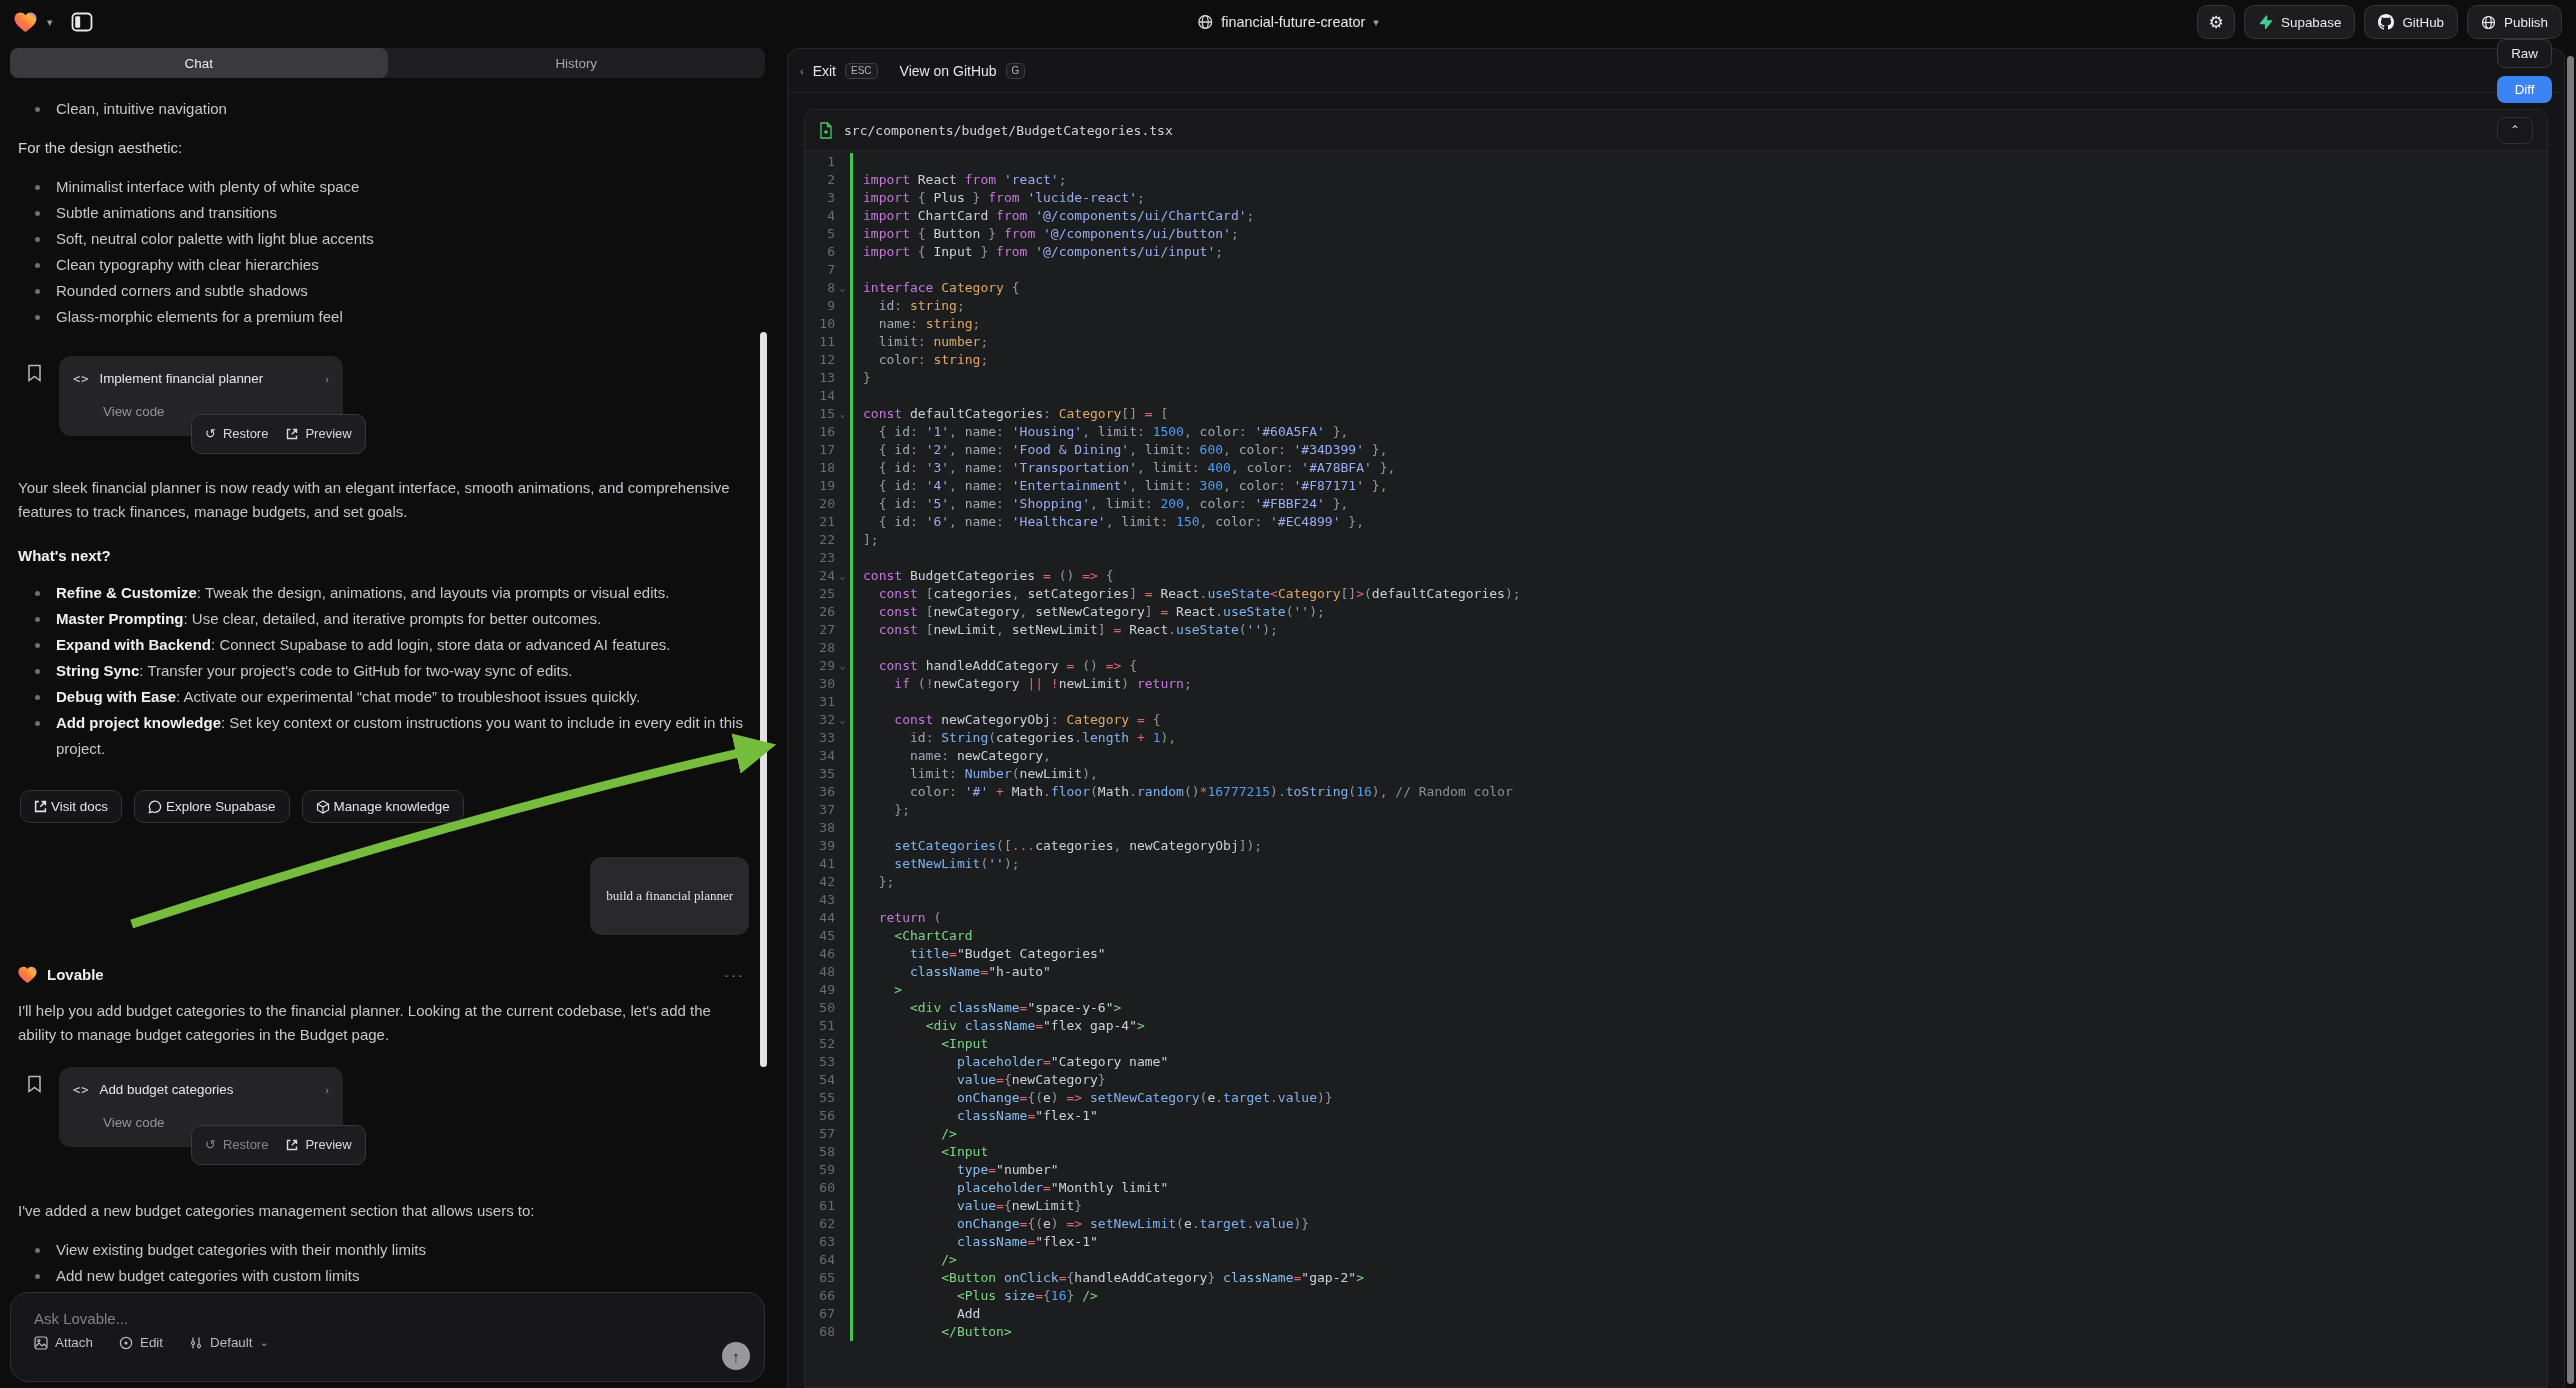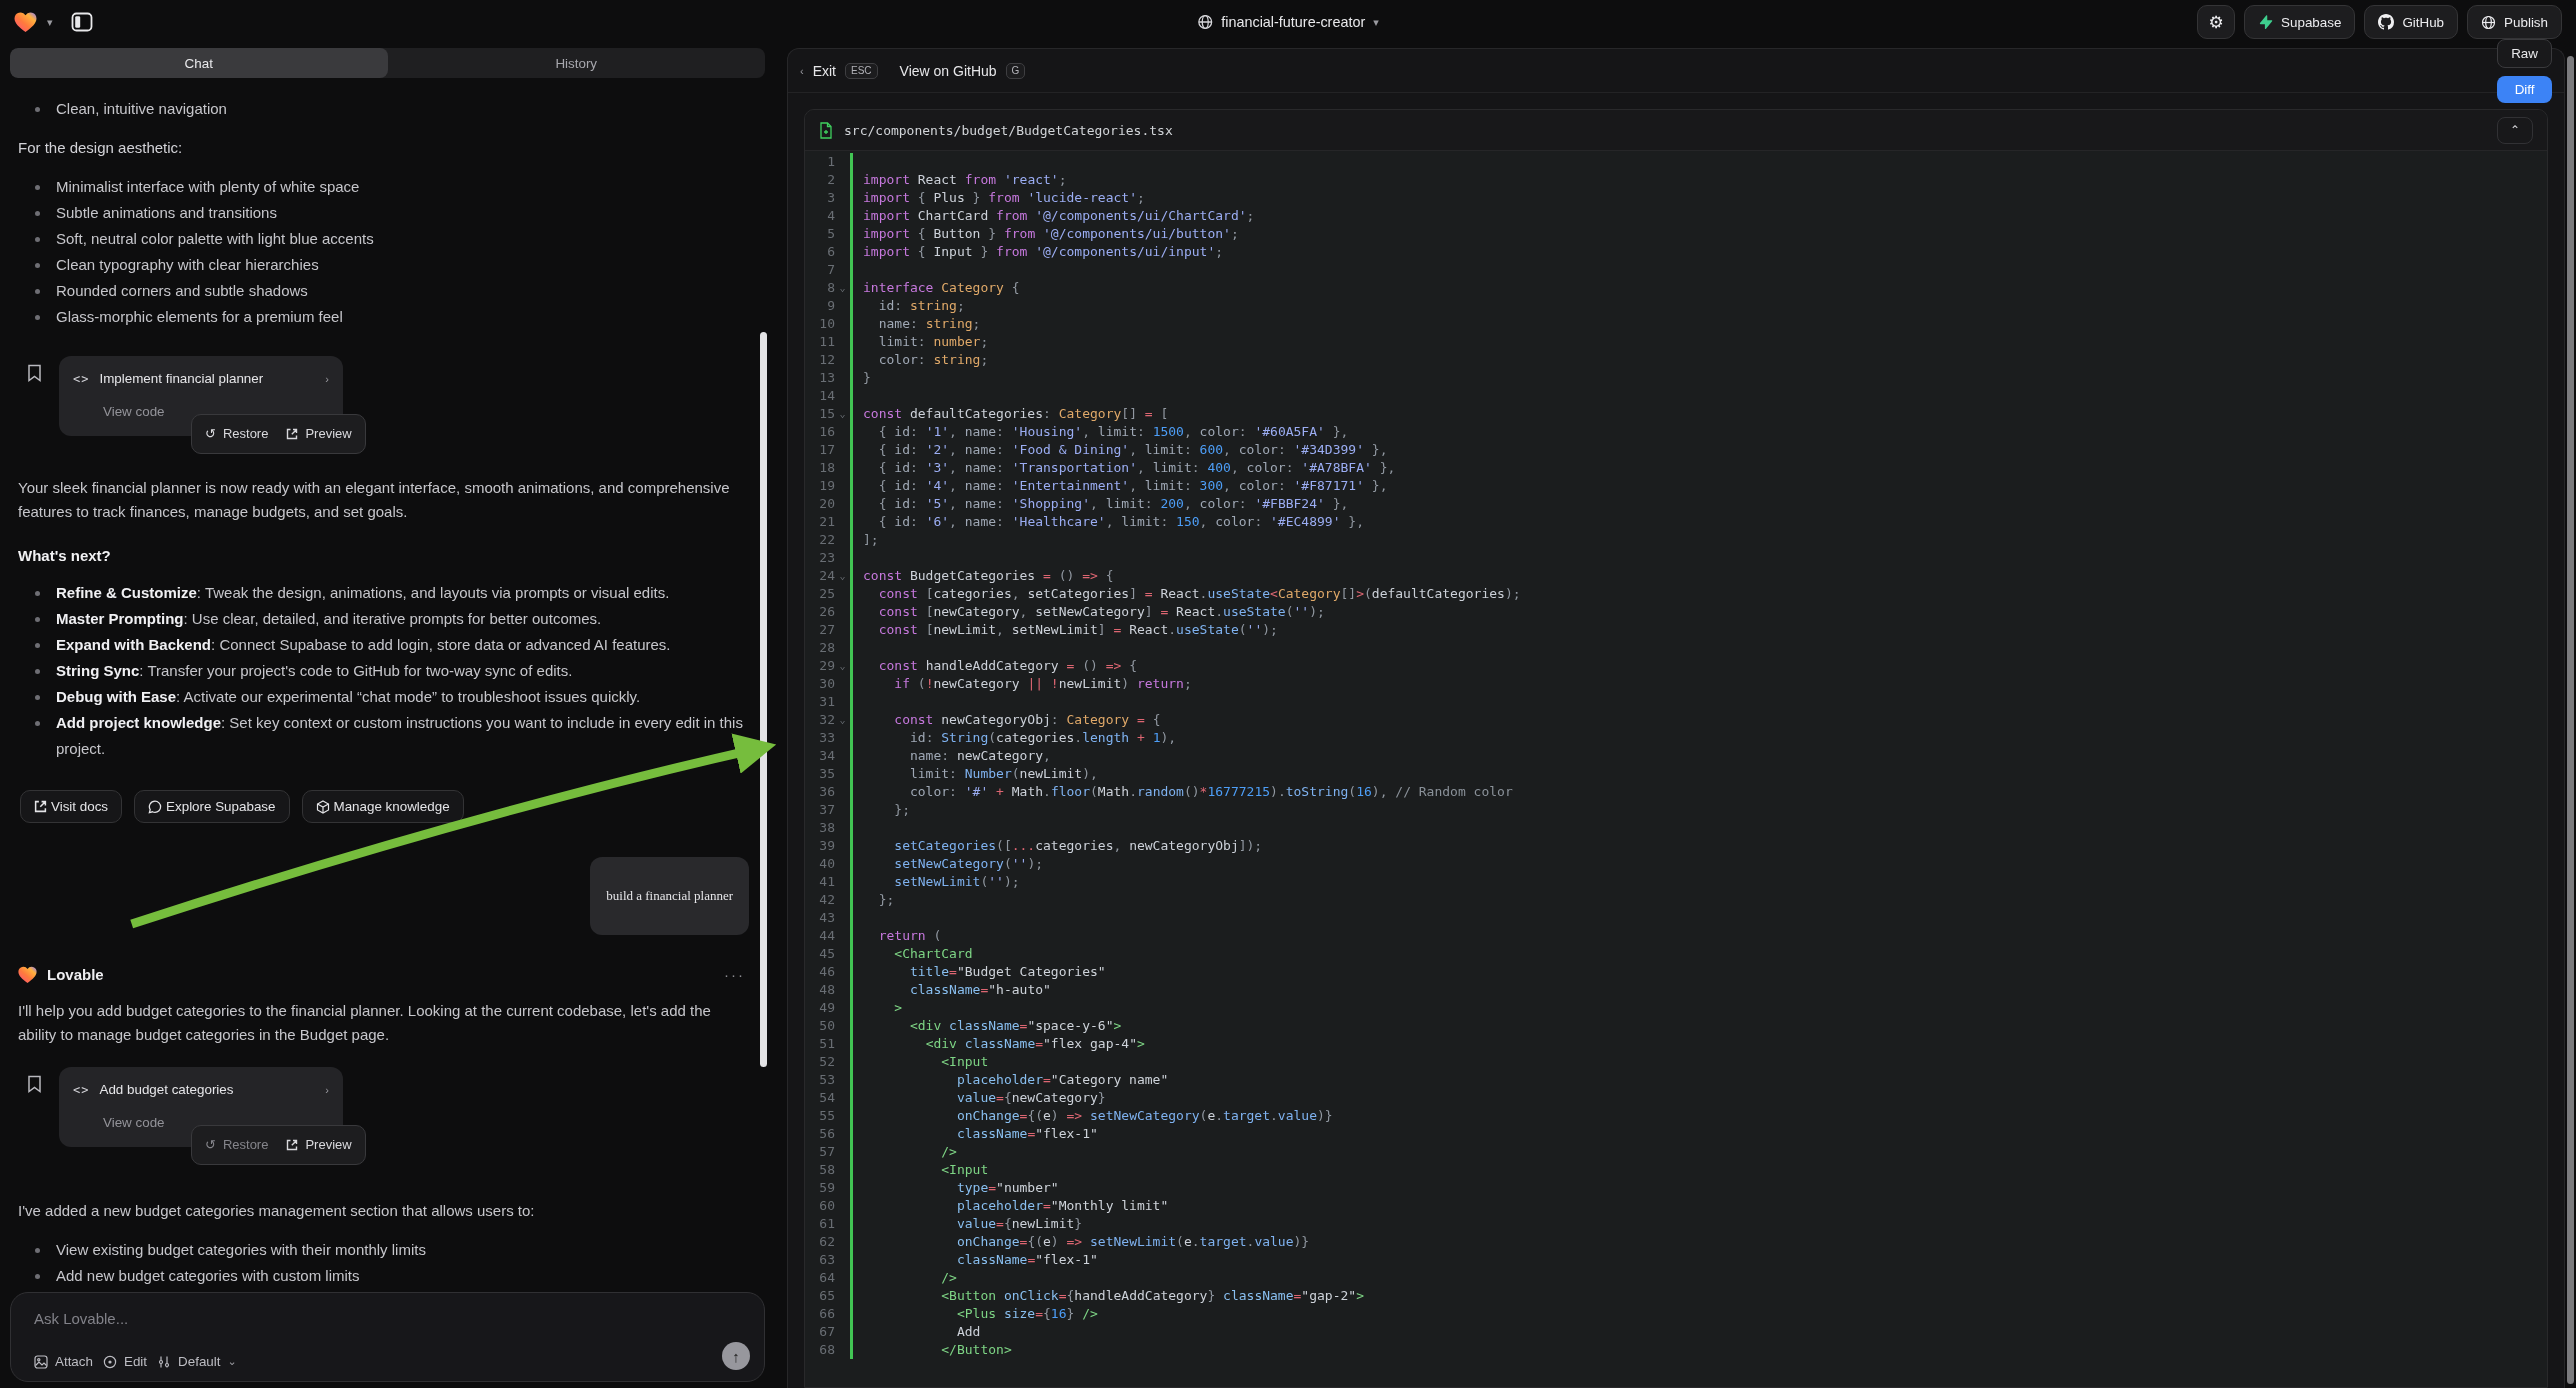--- a/index.html
+++ b/index.html
@@ -59,21 +59,21 @@
   .bubble { background:#29292c; border-radius:12px; padding:27px 16px; color:#e5e5e8;
             font-size:13px; width:max-content; margin-left:auto; margin-right:6px;font-family:Liberation Serif, serif; }
 
   .lovrow { display:flex; align-items:center; gap:10px; margin:28px 0 0 4px; }
   .lovrow .name { color:#ededf0; font-size:15px; font-weight:600; }
   .lovrow .dots { margin-left:auto; margin-right:10px; color:#8b8b91; letter-spacing:2px; font-size:15px; cursor:pointer; }
 
   .composer { position:absolute; left:0; right:0; bottom:6px; height:90px;
               background:#17171a; border:1px solid #303033; border-radius:18px; }
   .composer .ph { position:absolute; left:23px; top:17px; color:#828289; font-size:15px; }
-  .composer .row { position:absolute; left:23px; bottom:12px; display:flex; align-items:center; gap:10px;
+  .composer .row { position:absolute; left:23px; bottom:31px; display:flex; align-items:center; gap:26px;
                    color:#bdbdc3; font-size:13.4px; }
   .composer .citem { display:flex; align-items:center; gap:7px; cursor:pointer; }
   .composer .send { position:absolute; right:14px; bottom:11px; width:28px; height:28px; border-radius:50%;
                     background:#97979d; color:#222; display:flex; align-items:center; justify-content:center;
                     font-size:15px; cursor:pointer; }
 
   .chat-scroll { position:absolute; left:750px; top:284px; width:7px; height:735px; background:#e3e3e5; border-radius:4px; }
 
   .arrow-svg { position:absolute; left:0; top:0; pointer-events:none; z-index:5; }
 
@@ -440,21 +440,20 @@
         <div class="cl"><span class="num">30</span><span class="fold"></span><span class="txt"><span class="tk-d">    </span><span class="tk-k">if </span><span class="tk-d">(</span><span class="tk-o">!</span><span class="tk-p">newCategory </span><span class="tk-o">|| </span><span class="tk-o">!</span><span class="tk-p">newLimit</span><span class="tk-d">) </span><span class="tk-k">return</span><span class="tk-d">;</span></span></div>
         <div class="cl"><span class="num">31</span><span class="fold"></span><span class="txt"> </span></div>
         <div class="cl"><span class="num">32</span><span class="fold">⌄</span><span class="txt"><span class="tk-d">    </span><span class="tk-k">const </span><span class="tk-p">newCategoryObj</span><span class="tk-d">: </span><span class="tk-t">Category</span><span class="tk-o"> = </span><span class="tk-d">{</span></span></div>
         <div class="cl"><span class="num">33</span><span class="fold"></span><span class="txt"><span class="tk-d">      </span><span class="tk-w">id</span><span class="tk-d">: </span><span class="tk-f">String</span><span class="tk-d">(</span><span class="tk-p">categories</span><span class="tk-d">.</span><span class="tk-f">length</span><span class="tk-o"> + </span><span class="tk-n">1</span><span class="tk-d">),</span></span></div>
         <div class="cl"><span class="num">34</span><span class="fold"></span><span class="txt"><span class="tk-d">      </span><span class="tk-w">name</span><span class="tk-d">: </span><span class="tk-p">newCategory</span><span class="tk-d">,</span></span></div>
         <div class="cl"><span class="num">35</span><span class="fold"></span><span class="txt"><span class="tk-d">      </span><span class="tk-w">limit</span><span class="tk-d">: </span><span class="tk-f">Number</span><span class="tk-d">(</span><span class="tk-p">newLimit</span><span class="tk-d">),</span></span></div>
         <div class="cl"><span class="num">36</span><span class="fold"></span><span class="txt"><span class="tk-d">      </span><span class="tk-w">color</span><span class="tk-d">: </span><span class="tk-s">'#'</span><span class="tk-o"> + </span><span class="tk-p">Math</span><span class="tk-d">.</span><span class="tk-f">floor</span><span class="tk-d">(</span><span class="tk-p">Math</span><span class="tk-d">.</span><span class="tk-f">random</span><span class="tk-d">()</span><span class="tk-o">*</span><span class="tk-n">16777215</span><span class="tk-d">).</span><span class="tk-f">toString</span><span class="tk-d">(</span><span class="tk-n">16</span><span class="tk-d">), </span><span class="tk-c">// Random color</span></span></div>
         <div class="cl"><span class="num">37</span><span class="fold"></span><span class="txt"><span class="tk-d">    };</span></span></div>
         <div class="cl"><span class="num">38</span><span class="fold"></span><span class="txt"> </span></div>
         <div class="cl"><span class="num">39</span><span class="fold"></span><span class="txt"><span class="tk-d">    </span><span class="tk-f">setCategories</span><span class="tk-d">([</span><span class="tk-o">...</span><span class="tk-p">categories</span><span class="tk-d">, </span><span class="tk-p">newCategoryObj</span><span class="tk-d">]);</span></span></div>
-        <div class="cl"><span class="num">40</span><span class="fold"></span><span class="txt"><span class="tk-d">    </span><span class="tk-f">setNewCategory</span><span class="tk-d">(</span><span class="tk-s">''</span><span class="tk-d">);</span></span></div>
         <div class="cl"><span class="num">41</span><span class="fold"></span><span class="txt"><span class="tk-d">    </span><span class="tk-f">setNewLimit</span><span class="tk-d">(</span><span class="tk-s">''</span><span class="tk-d">);</span></span></div>
         <div class="cl"><span class="num">42</span><span class="fold"></span><span class="txt"><span class="tk-d">  };</span></span></div>
         <div class="cl"><span class="num">43</span><span class="fold"></span><span class="txt"> </span></div>
         <div class="cl"><span class="num">44</span><span class="fold"></span><span class="txt"><span class="tk-d">  </span><span class="tk-k">return </span><span class="tk-d">(</span></span></div>
         <div class="cl"><span class="num">45</span><span class="fold"></span><span class="txt"><span class="tk-d">    </span><span class="tk-g">&lt;ChartCard</span></span></div>
         <div class="cl"><span class="num">46</span><span class="fold"></span><span class="txt"><span class="tk-d">      </span><span class="tk-a">title</span><span class="tk-o">=</span><span class="tk-j">"Budget Categories"</span></span></div>
         <div class="cl"><span class="num">48</span><span class="fold"></span><span class="txt"><span class="tk-d">      </span><span class="tk-a">className</span><span class="tk-o">=</span><span class="tk-j">"h-auto"</span></span></div>
         <div class="cl"><span class="num">49</span><span class="fold"></span><span class="txt"><span class="tk-d">    </span><span class="tk-g">&gt;</span></span></div>
         <div class="cl"><span class="num">50</span><span class="fold"></span><span class="txt"><span class="tk-d">      </span><span class="tk-g">&lt;div </span><span class="tk-a">className</span><span class="tk-o">=</span><span class="tk-j">"space-y-6"</span><span class="tk-g">&gt;</span></span></div>
         <div class="cl"><span class="num">51</span><span class="fold"></span><span class="txt"><span class="tk-d">        </span><span class="tk-g">&lt;div </span><span class="tk-a">className</span><span class="tk-o">=</span><span class="tk-j">"flex gap-4"</span><span class="tk-g">&gt;</span></span></div>

